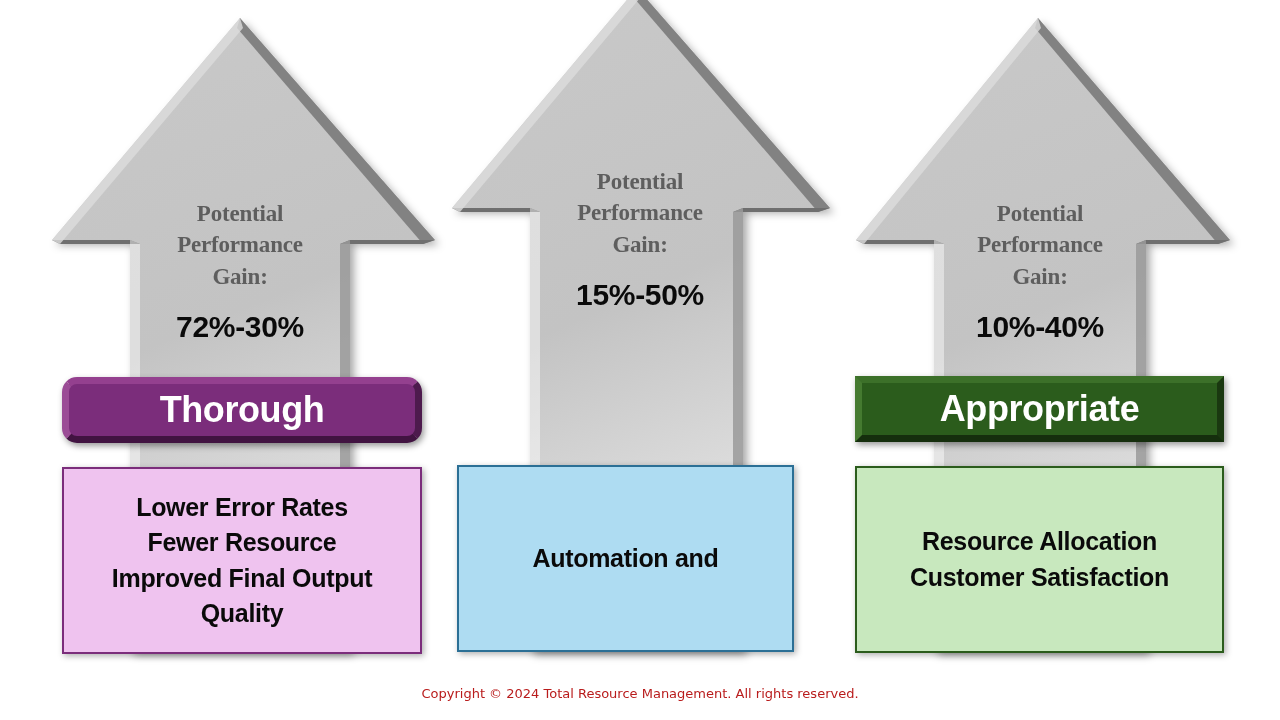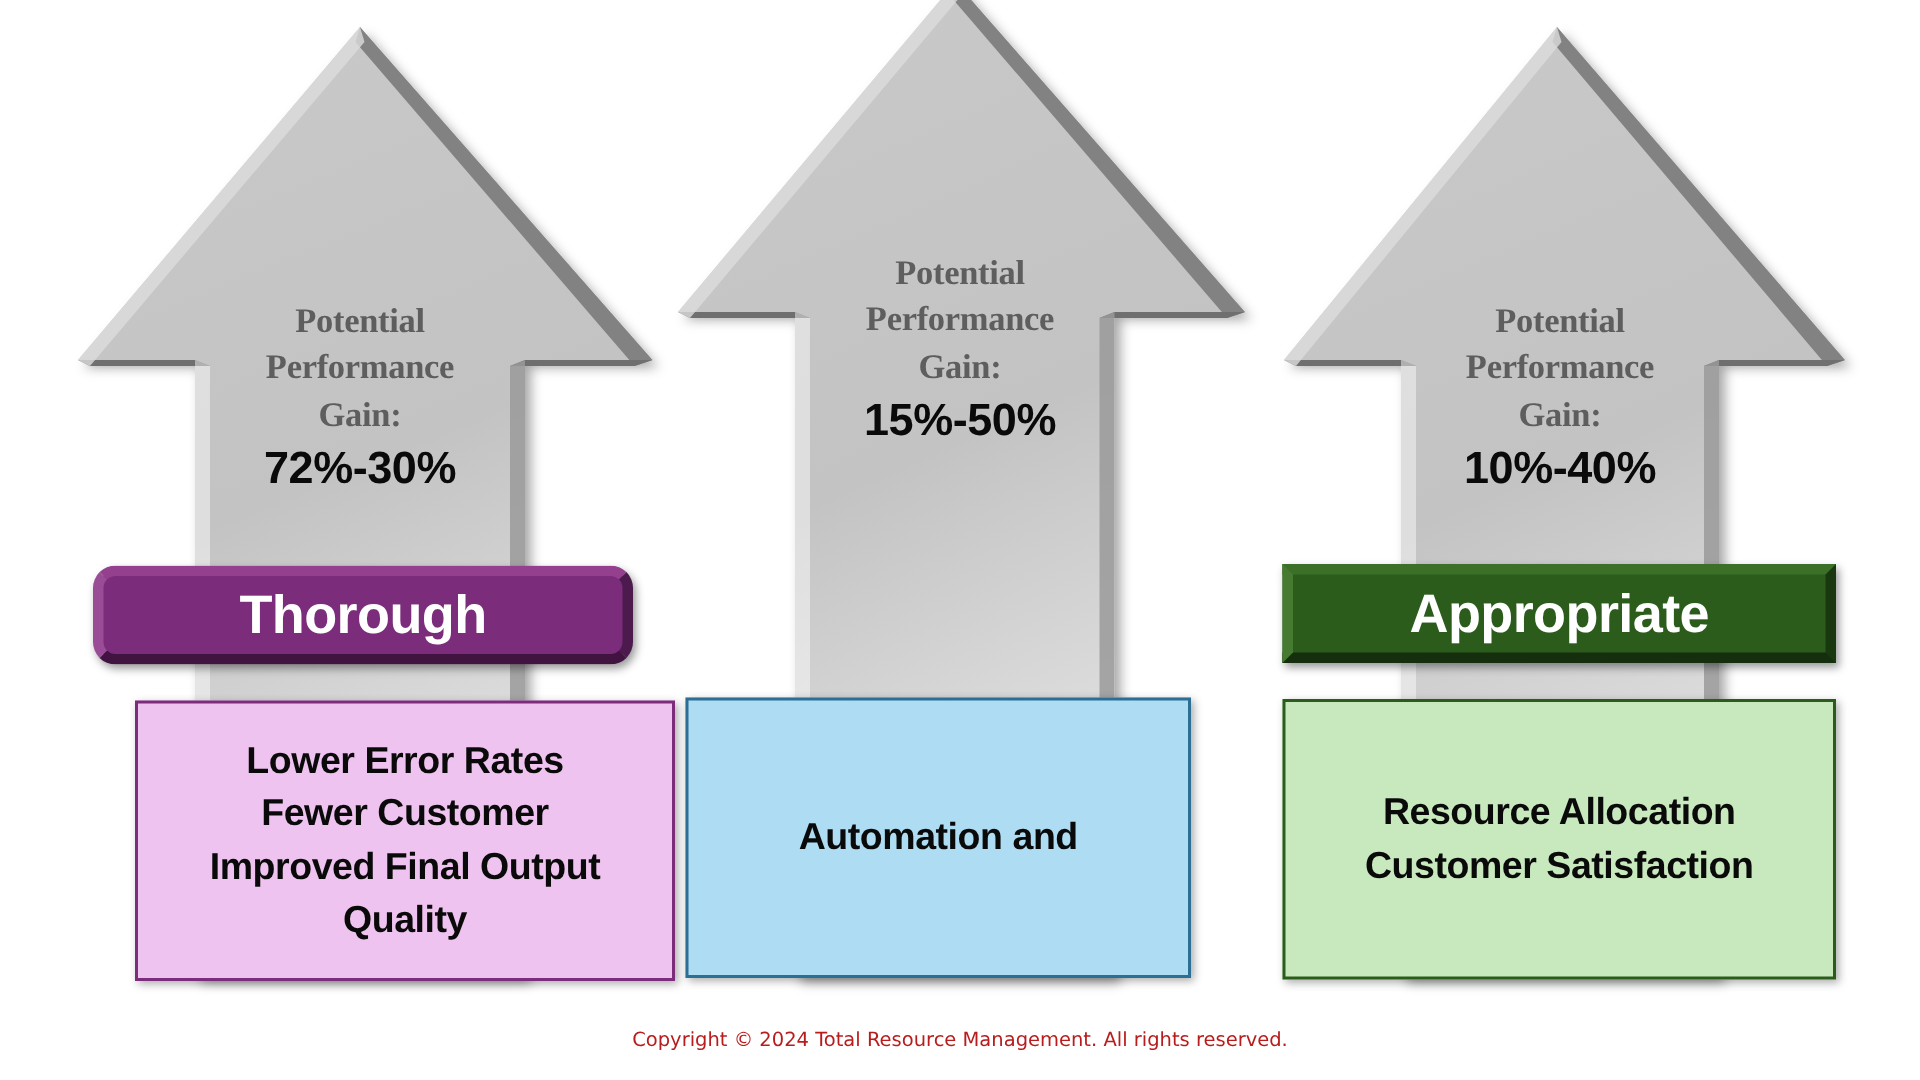--- a/index.html
+++ b/index.html
@@ -54,21 +54,21 @@
     line-height: 1.36;
     letter-spacing: -0.2px;
     font-family: Liberation Serif, serif;
   }
   .gain-value {
     color: #0a0a0a;
     font-weight: bold;
     font-size: 30px;
     line-height: 1.3;
     letter-spacing: -0.3px;
-    margin-top: 1px;
+    margin-top: 15px;
   }
 
   
   .title-bar {
     position: absolute;
     box-sizing: border-box;
     display: flex;
     align-items: center;
     justify-content: center;
     color: #ffffff;
@@ -102,21 +102,21 @@
     text-align: center;
     border-width: 2px;
     border-style: solid;
     font-weight: bold;
     font-size: 25px;
     line-height: 1.42;
     color: #0a0a0a;
     letter-spacing: -0.3px;
     filter: drop-shadow(2px 2px 3px rgba(0,0,0,0.32));
   }
-  .bb-pink  { background: #efc3ef; border-color: #7b2d7b; margin-left: 28px; }
+  .bb-pink  { background: #efc3ef; border-color: #7b2d7b; }
   .bb-blue  { background: #aedcf2; border-color: #2b6f95; }
   .bb-green { background: #c8e8be; border-color: #2b5c1c; }
 
   .benefit-lines { width: 100%; padding: 0 6px; box-sizing: border-box; }
 
   
   .footer {
     position: absolute;
     left: 0;
     right: 0;
@@ -166,21 +166,21 @@
       <div class="gain-value">72%-30%</div>
     </div>
 
     <div class="title-bar tb-purple" style="left:22px; top:377px; width:360px; height:66px;border-radius:15px;">
       <span>Thorough</span>
     </div>
 
     <div class="benefit-box bb-pink" style="left:22px; top:467px; width:360px; height:187px;">
       <div class="benefit-lines">
         <div>Lower Error Rates</div>
-        <div>Fewer Customer</div>
+        <div>Fewer Resource</div>
         <div>Improved Final Output Quality</div>
       </div>
     </div>
   </div>
 
   <div class="column col-2">
 
     <svg class="arrow-svg" width="400" height="700" viewBox="0 0 400 700" aria-hidden="true">
       <defs>
         <linearGradient id="gradA2" x1="0" y1="0" x2="0.25" y2="1">

